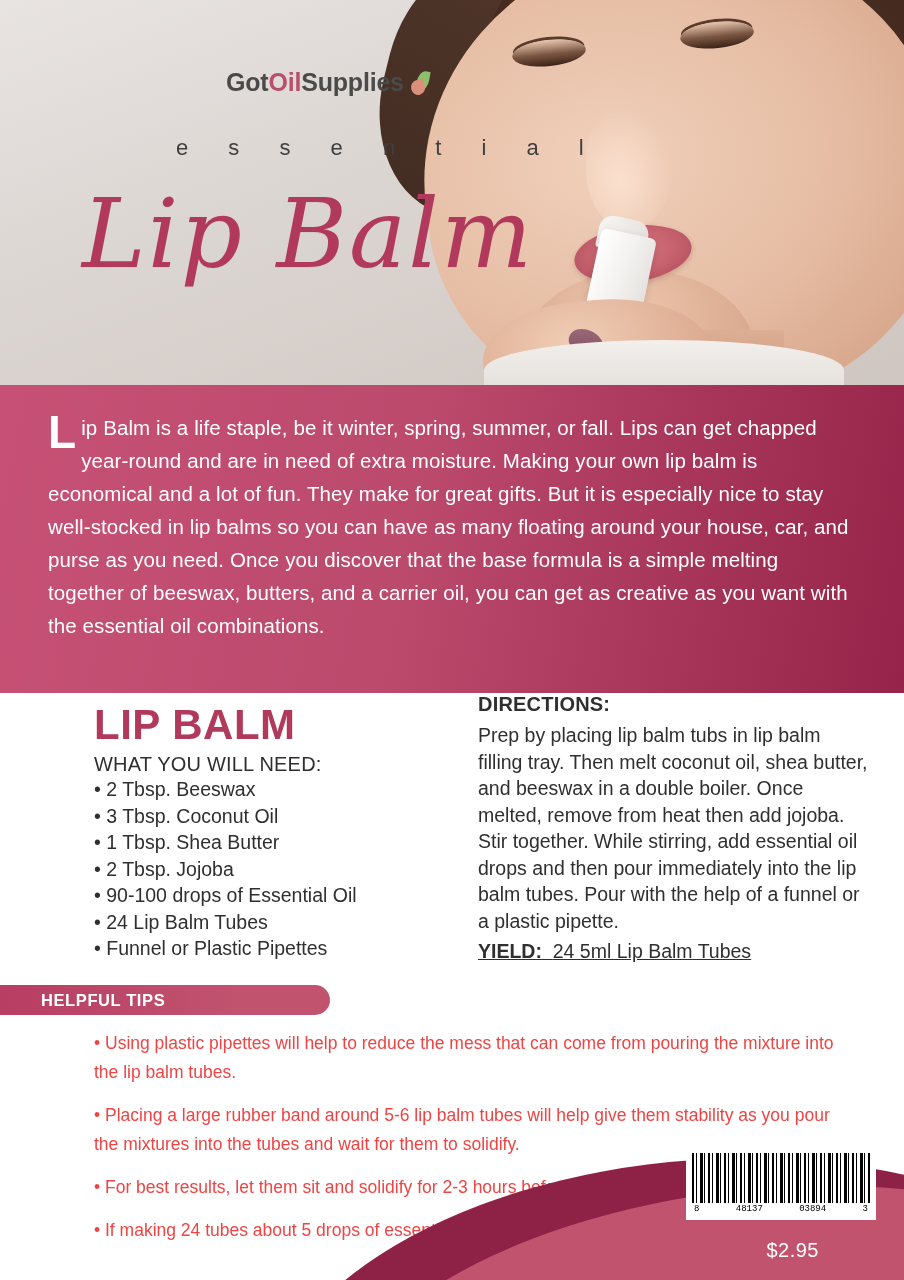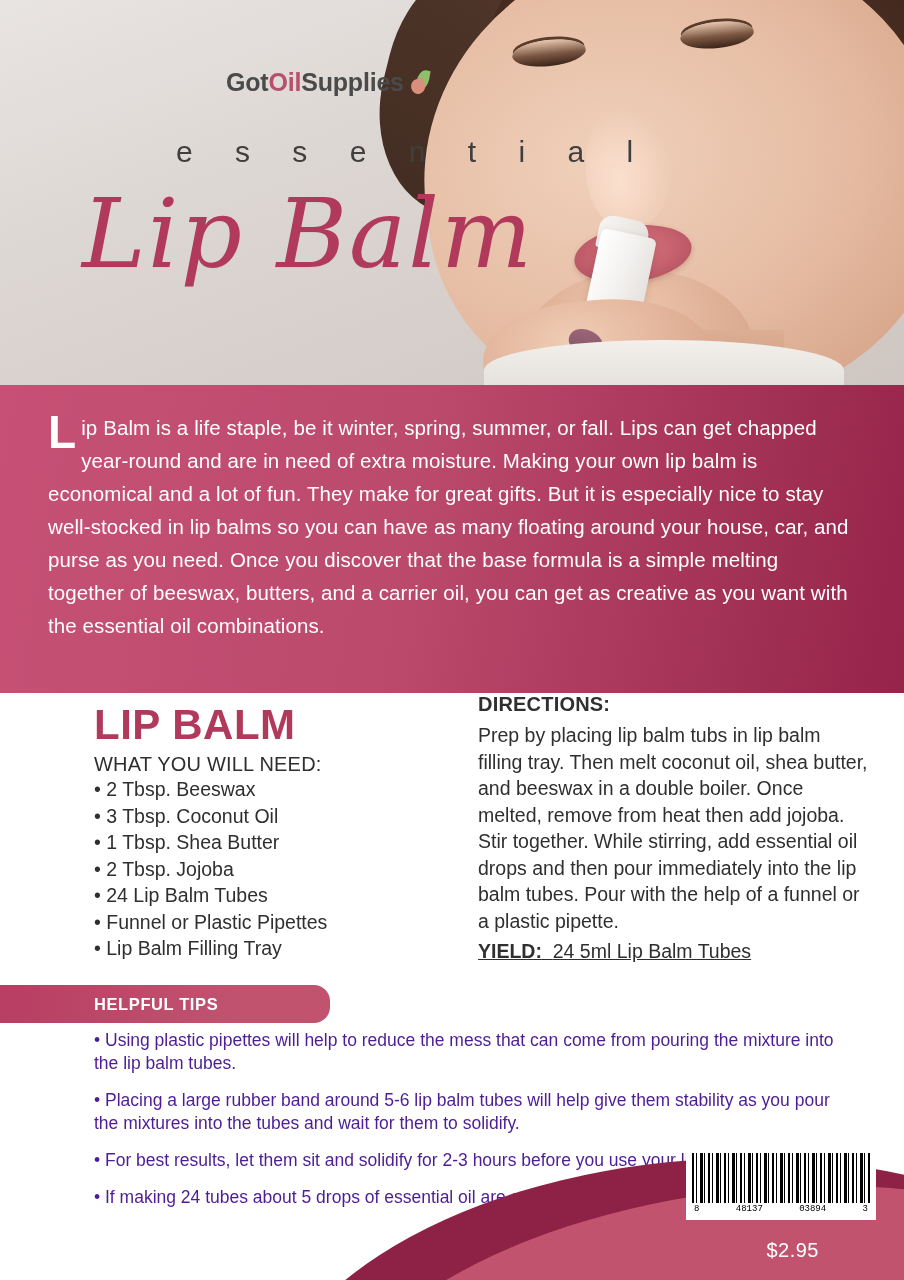--- a/index.html
+++ b/index.html
@@ -138,21 +138,21 @@
     background: linear-gradient(160deg,#9e6a7a,#7e4f62);
   }
   .nail1 { right: 300px; top: 330px; transform: rotate(25deg); }
   .nail2 { right: 252px; top: 352px; transform: rotate(15deg); }
   .nail3 { right: 206px; top: 358px; transform: rotate(5deg); }
 
   .brand {
     position: absolute;
     left: 226px; top: 68px;
     display: flex;
-    align-items: center;
+    align-items: flex-end;
     font-size: 25px;
     font-weight: bold;
     letter-spacing: -0.2px;
     color: #4a4a4a;
   }
   .brand .accent { color: #b84f6b; }
   .leaf {
     display: inline-block;
     margin-left: 6px;
     position: relative;
@@ -168,21 +168,21 @@
   .leaf .lf2 {
     position: absolute; left: 1px; top: 9px;
     width: 14px; height: 15px;
     background: #d98f7b;
     border-radius: 50% 0 50% 50%;
     transform: rotate(-15deg);
   }
   .essential {
     position: absolute;
     left: 176px; top: 135px;
-    font-size: 30px;
+    font-size: 22px;
     letter-spacing: 17px;
     color: #3f3f3f;
     font-weight: 300;
   }
   .lipbalm-script {
     position: absolute;
     left: 82px; top: 178px;
     font-family: "DejaVu Serif", serif;
     font-style: italic;
     font-size: 96px;
@@ -270,41 +270,41 @@
     color: #2f2f2f;
     margin-top: 6px;
     text-decoration: underline;
   }
   p.yield b { font-weight: bold; }
 
   
   .tips-banner {
     position: absolute;
     left: 0; top: 292px;
-    width: 330px; height: 38px;
+    width: 330px; height: 30px;
     background: linear-gradient(90deg,#b83e63 0%, #c1536f 72%, #c1536f 100%);
     border-radius: 0 16px 16px 0;
     color: #ffffff;
     font-size: 16.5px;
     font-weight: bold;
     letter-spacing: .6px;
     display: flex;
     align-items: center;
-    padding-left: 94px;
+    padding-left: 41px;
   }
   .tips {
     position: absolute;
     left: 94px; top: 336px;
     width: 760px;
   }
   .tips li {
     list-style: none;
     font-size: 17.5px;
-    line-height: 23px;
-    color: #4c1d95;
+    line-height: 29px;
+    color: #ef4444;
     margin-bottom: 14px;
   }
 
   
   .footer-wave {
     position: absolute;
     left: 0; bottom: 0;
     width: 904px; height: 120px;
     overflow: hidden;
     pointer-events: none;
@@ -403,23 +403,23 @@
   <div class="content">
 
     <div class="col-left">
       <h1 class="title">LIP BALM</h1>
       <h2 class="sub">WHAT YOU WILL NEED:</h2>
       <ul class="needs">
         <li>• 2 Tbsp. Beeswax</li>
         <li>• 3 Tbsp.  Coconut Oil</li>
         <li>• 1 Tbsp.  Shea Butter</li>
         <li>• 2 Tbsp.  Jojoba</li>
+        <li>• 90-100 drops of Essential Oil</li>
         <li>• 24 Lip Balm Tubes</li>
         <li>• Funnel or Plastic Pipettes</li>
-        <li>• Lip Balm Filling Tray</li>
       </ul>
     </div>
 
     <div class="col-right">
       <h2 class="dir">DIRECTIONS:</h2>
       <p class="dirbody">Prep by placing lip balm tubs in lip balm filling tray. Then melt coconut oil, shea butter, and beeswax in a double boiler. Once melted, remove from heat then add jojoba. Stir together. While stirring, add essential oil drops and then pour immediately into the lip balm tubes. Pour with the help of a funnel or a plastic pipette.</p>
       <p class="yield"><b>YIELD:</b>&nbsp; <span>24 5ml Lip Balm Tubes</span></p>
     </div>
 
     <div class="tips-banner">HELPFUL TIPS</div>

